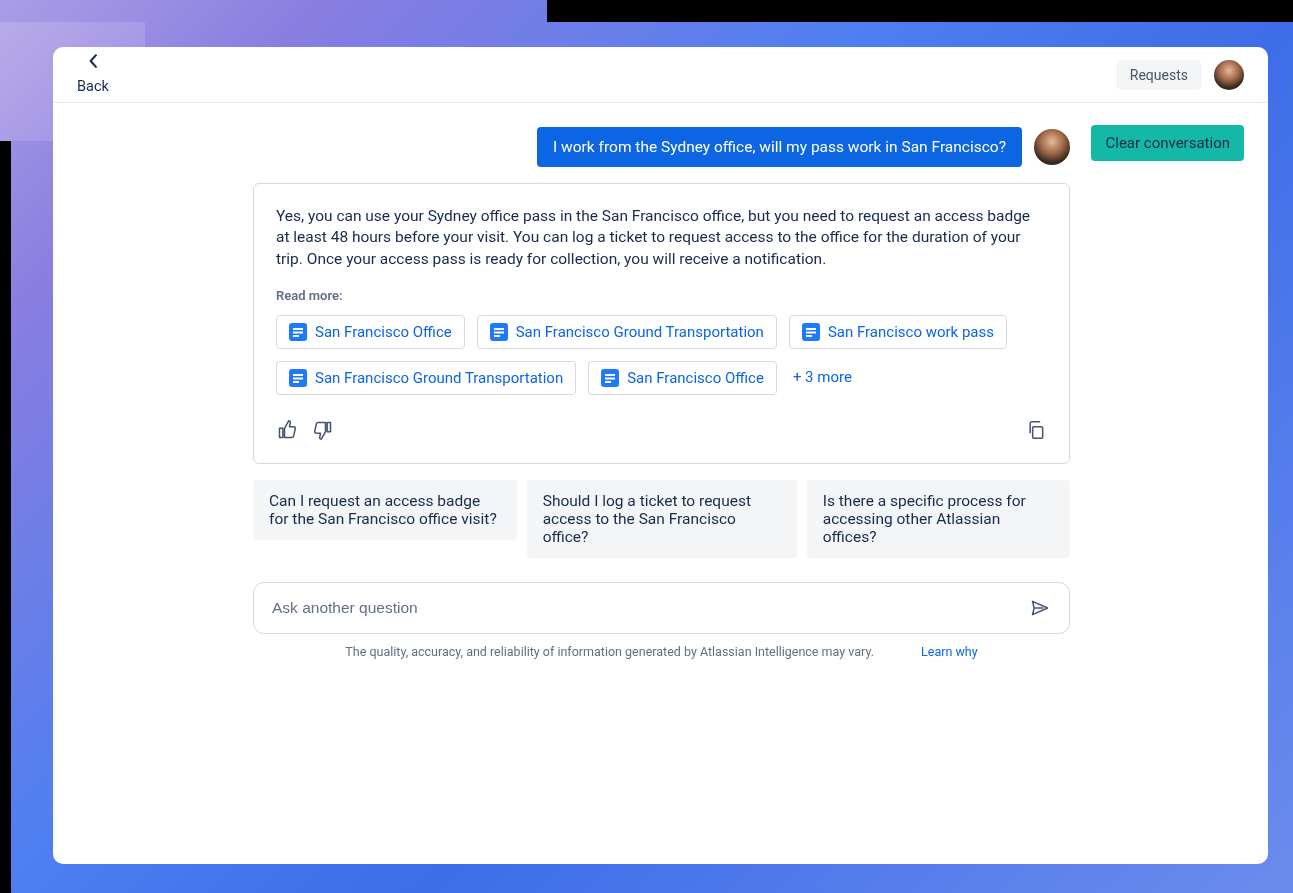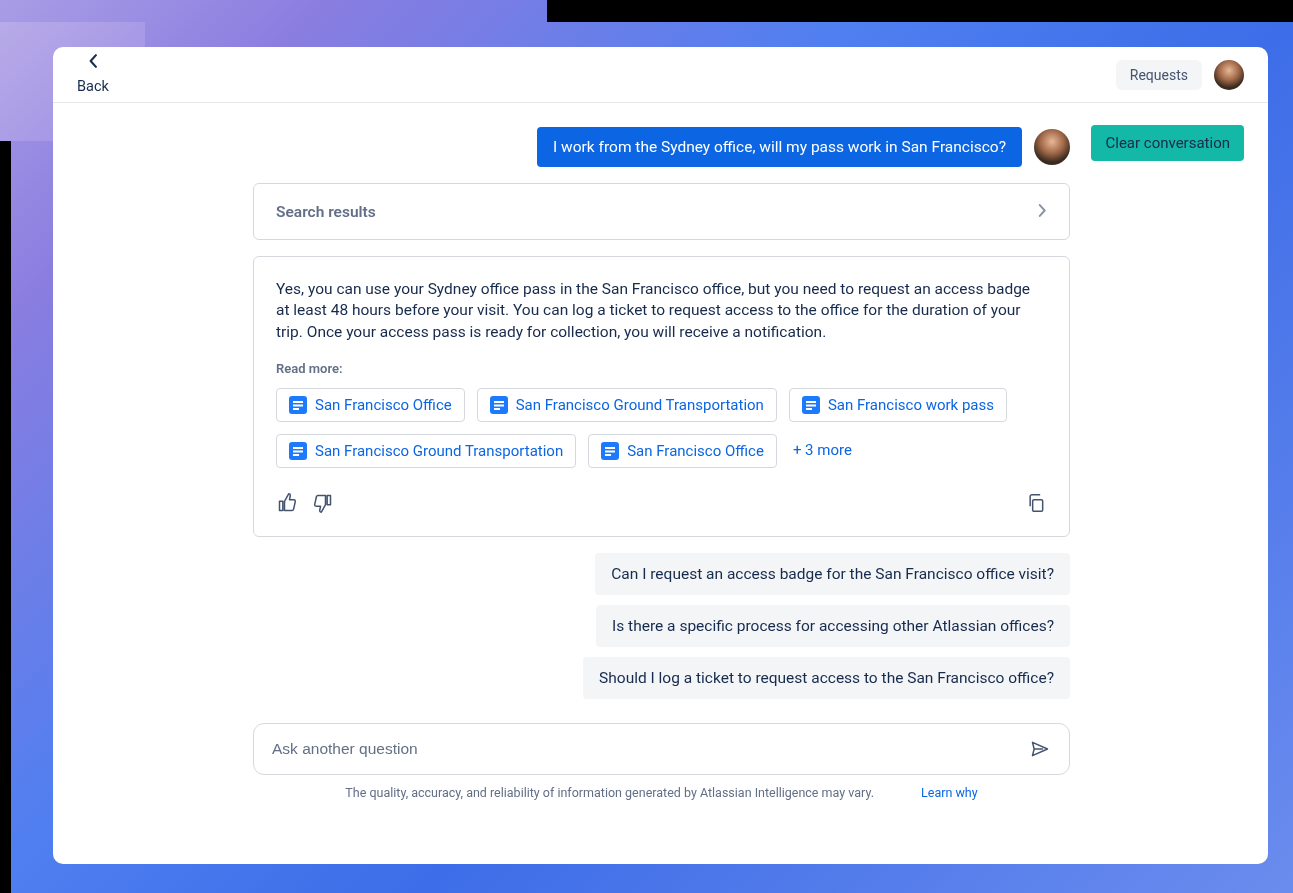--- a/index.html
+++ b/index.html
@@ -201,23 +201,23 @@
       width: 22px; height: 22px;
       color: #44546f;
       cursor: pointer;
       display: flex;
       align-items: center;
       justify-content: center;
     }
 
     .suggestions {
       display: flex;
-      flex-direction: column;
+      flex-direction: row;
       gap: 10px;
-      align-items: flex-end;
+      align-items: flex-start;
     }
     .suggestion-btn {
       background: #f4f5f7;
       border-radius: 4px;
       padding: 12px 16px;
       color: #172b4d;
       font-size: 15.5px;
       cursor: pointer;
     }
 
@@ -291,28 +291,20 @@
 
     <div class="chat-col">
 
       <div class="user-row">
         <div class="user-bubble">
           <span>I work from the Sydney office, will my pass work in San Francisco?</span>
         </div>
         <div class="avatar avatar-lg"></div>
       </div>
 
-      <div class="search-card">
-        <span class="search-card-title">Search results</span>
-        <span class="chevron">
-          <svg width="9" height="13" viewBox="0 0 8 12" fill="none">
-              <path d="M1.5 1L6 6l-4.5 5" stroke="#8993a4" stroke-width="1.8" stroke-linecap="round" stroke-linejoin="round"></path>
-            </svg>
-        </span>
-      </div>
 
       <div class="answer-card">
         <div class="answer-text">Yes, you can use your Sydney office pass in the San Francisco office, but you need to request an access badge at least 48 hours before your visit. You can log a ticket to request access to the office for the duration of your trip. Once your access pass is ready for collection, you will receive a notification.</div>
         <div class="read-more-label">Read more:</div>
         <div class="chips">
           <div class="chip">
             <span class="doc-icon">
                 <svg viewBox="0 0 10 10">
                   <rect x="0" y="1" width="10" height="2" fill="#fff"></rect>
                   <rect x="0" y="4.5" width="10" height="2" fill="#fff"></rect>
@@ -383,22 +375,22 @@
             <svg width="20" height="20" viewBox="0 0 24 24" fill="none">
                 <rect x="8" y="8" width="12" height="14" rx="1.5" stroke="#44546f" stroke-width="1.8"></rect>
                 <path d="M5 16V4c0-1 1-2 2-2h10" stroke="#44546f" stroke-width="1.8"></path>
               </svg>
           </div>
         </div>
       </div>
 
       <div class="suggestions">
         <div class="suggestion-btn"><span>Can I request an access badge for the San Francisco office visit?</span></div>
+        <div class="suggestion-btn"><span>Should I log a ticket to request access to the San Francisco office?</span></div>
         <div class="suggestion-btn"><span>Is there a specific process for accessing other Atlassian offices?</span></div>
-        <div class="suggestion-btn"><span>Should I log a ticket to request access to the San Francisco office?</span></div>
       </div>
 
     </div>
 
     <div class="input-area">
       <div class="input-box">
         <input type="text" placeholder="Ask another question" style="">
         <div class="icon-btn">
           <svg width="20" height="20" viewBox="0 0 24 24" fill="none">
               <path d="M3 20l18-8L3 4l2 8-2 8zm2-8h10" stroke="#44546f" stroke-width="1.8" stroke-linejoin="round" stroke-linecap="round"></path>

